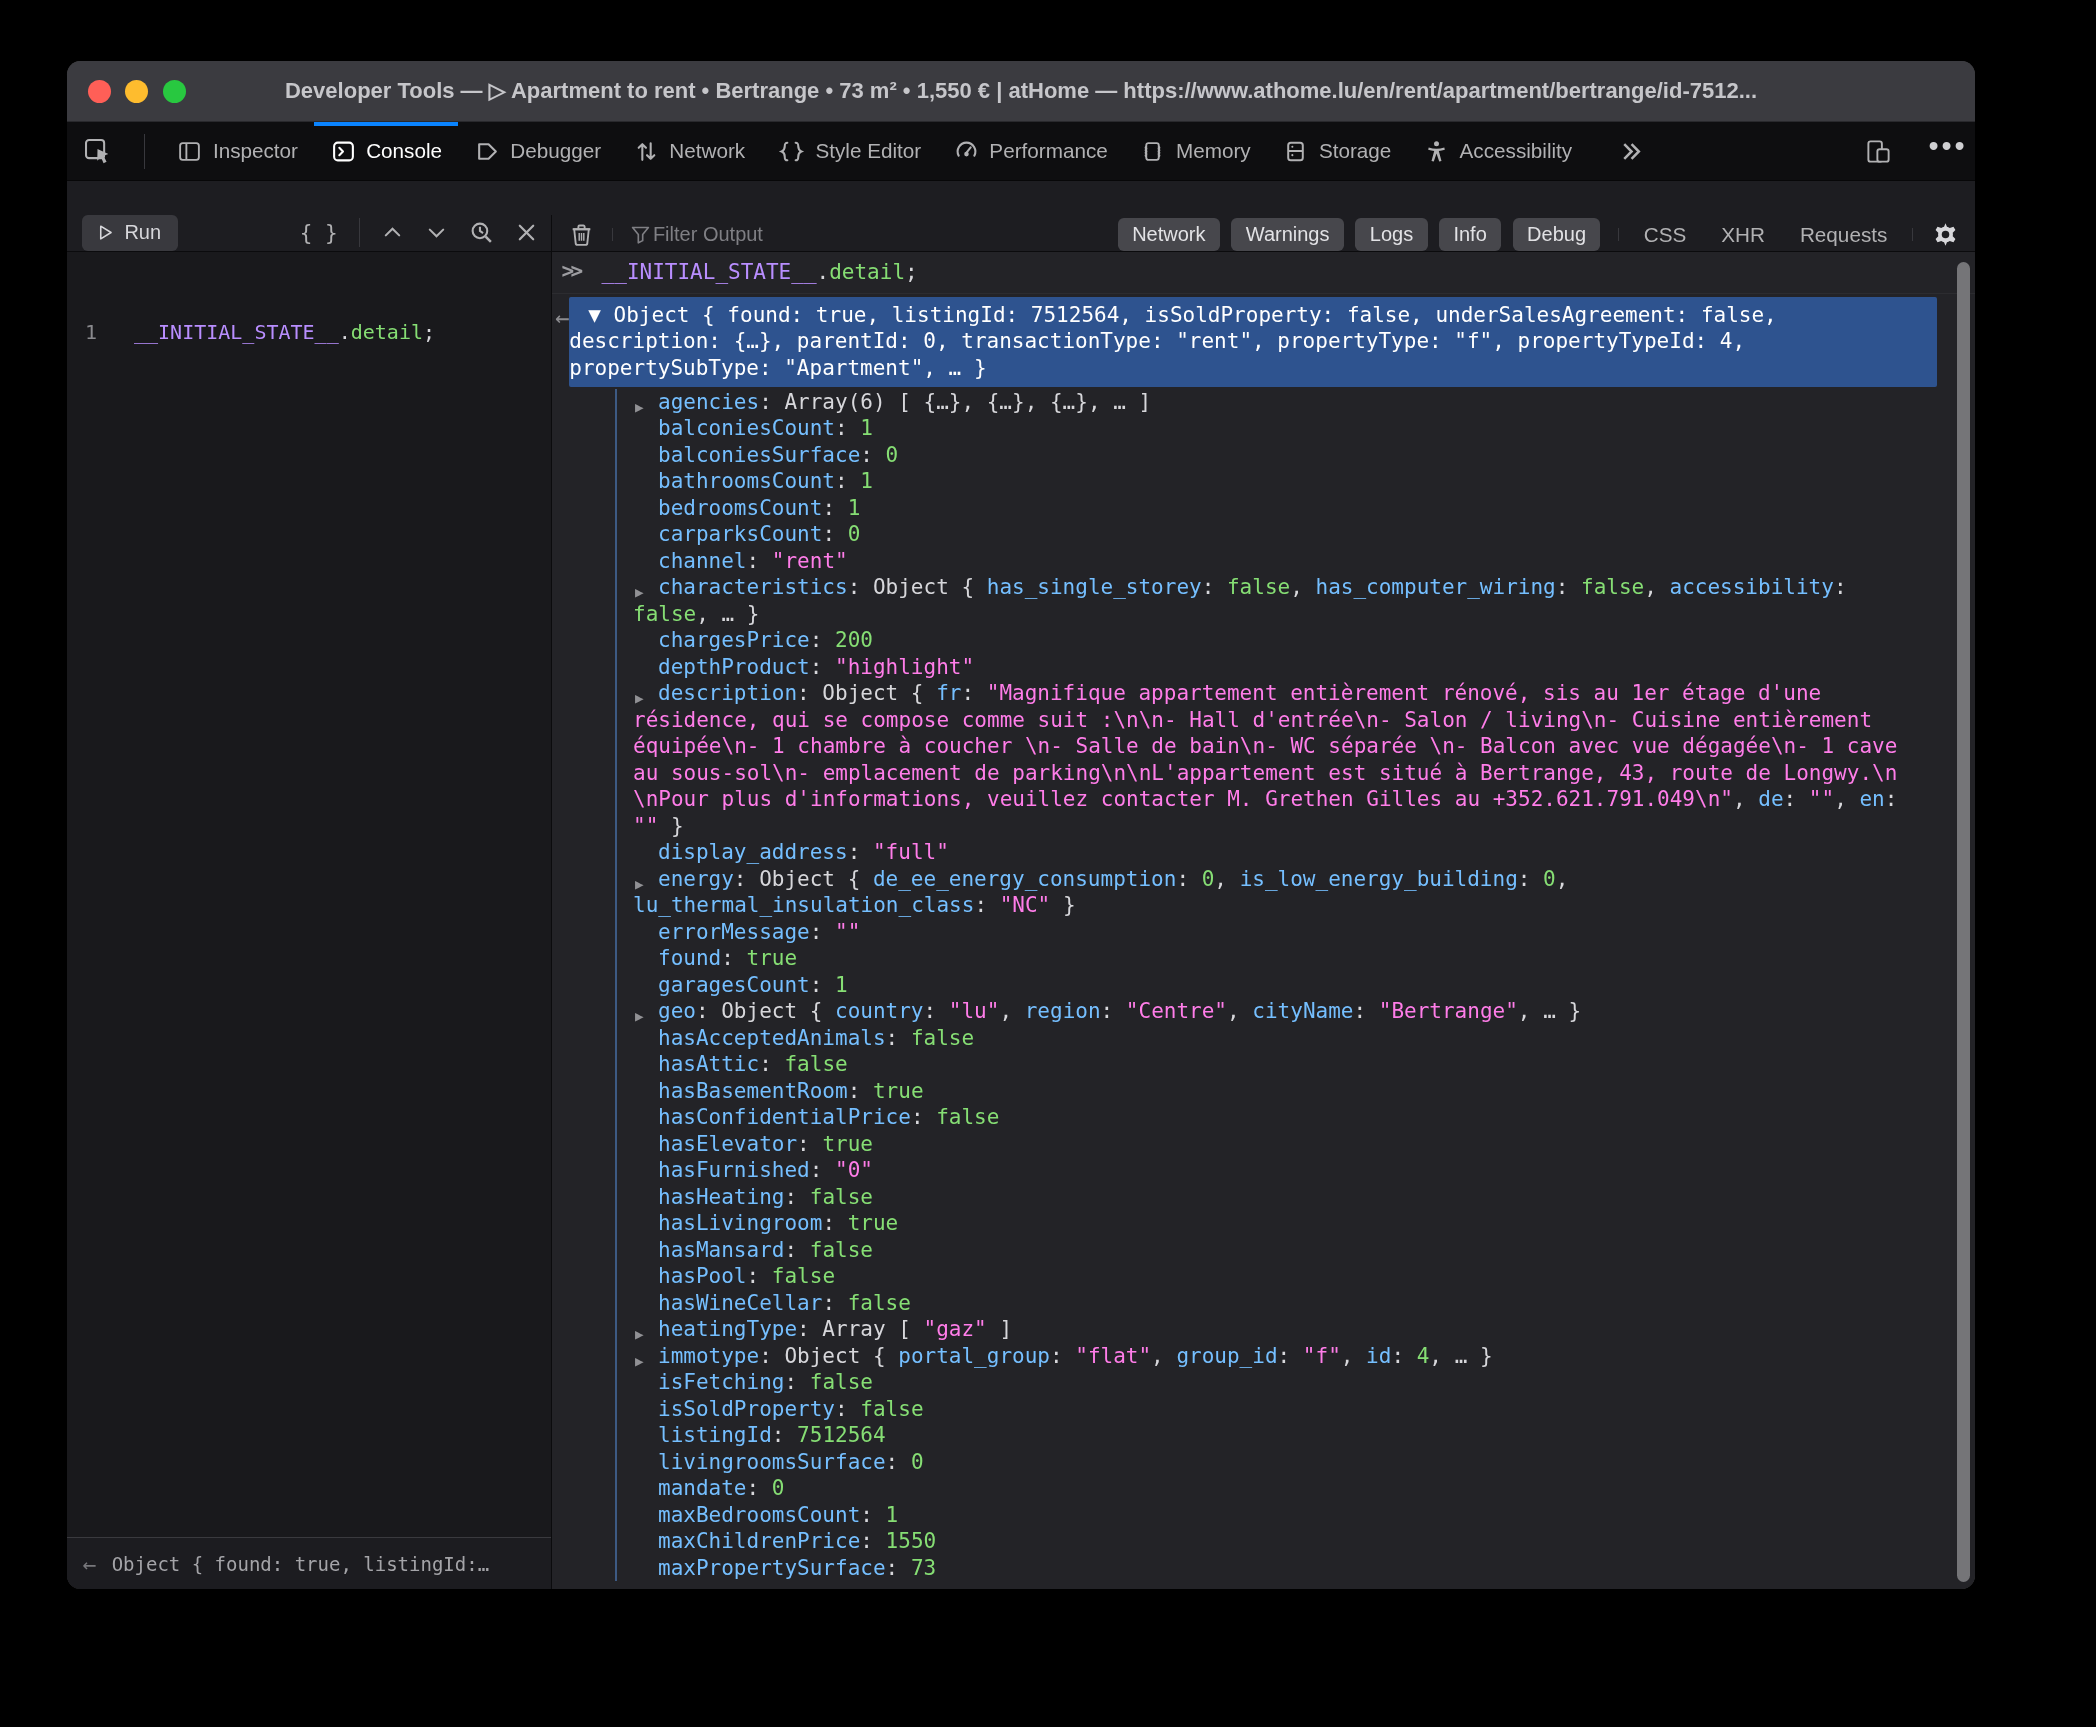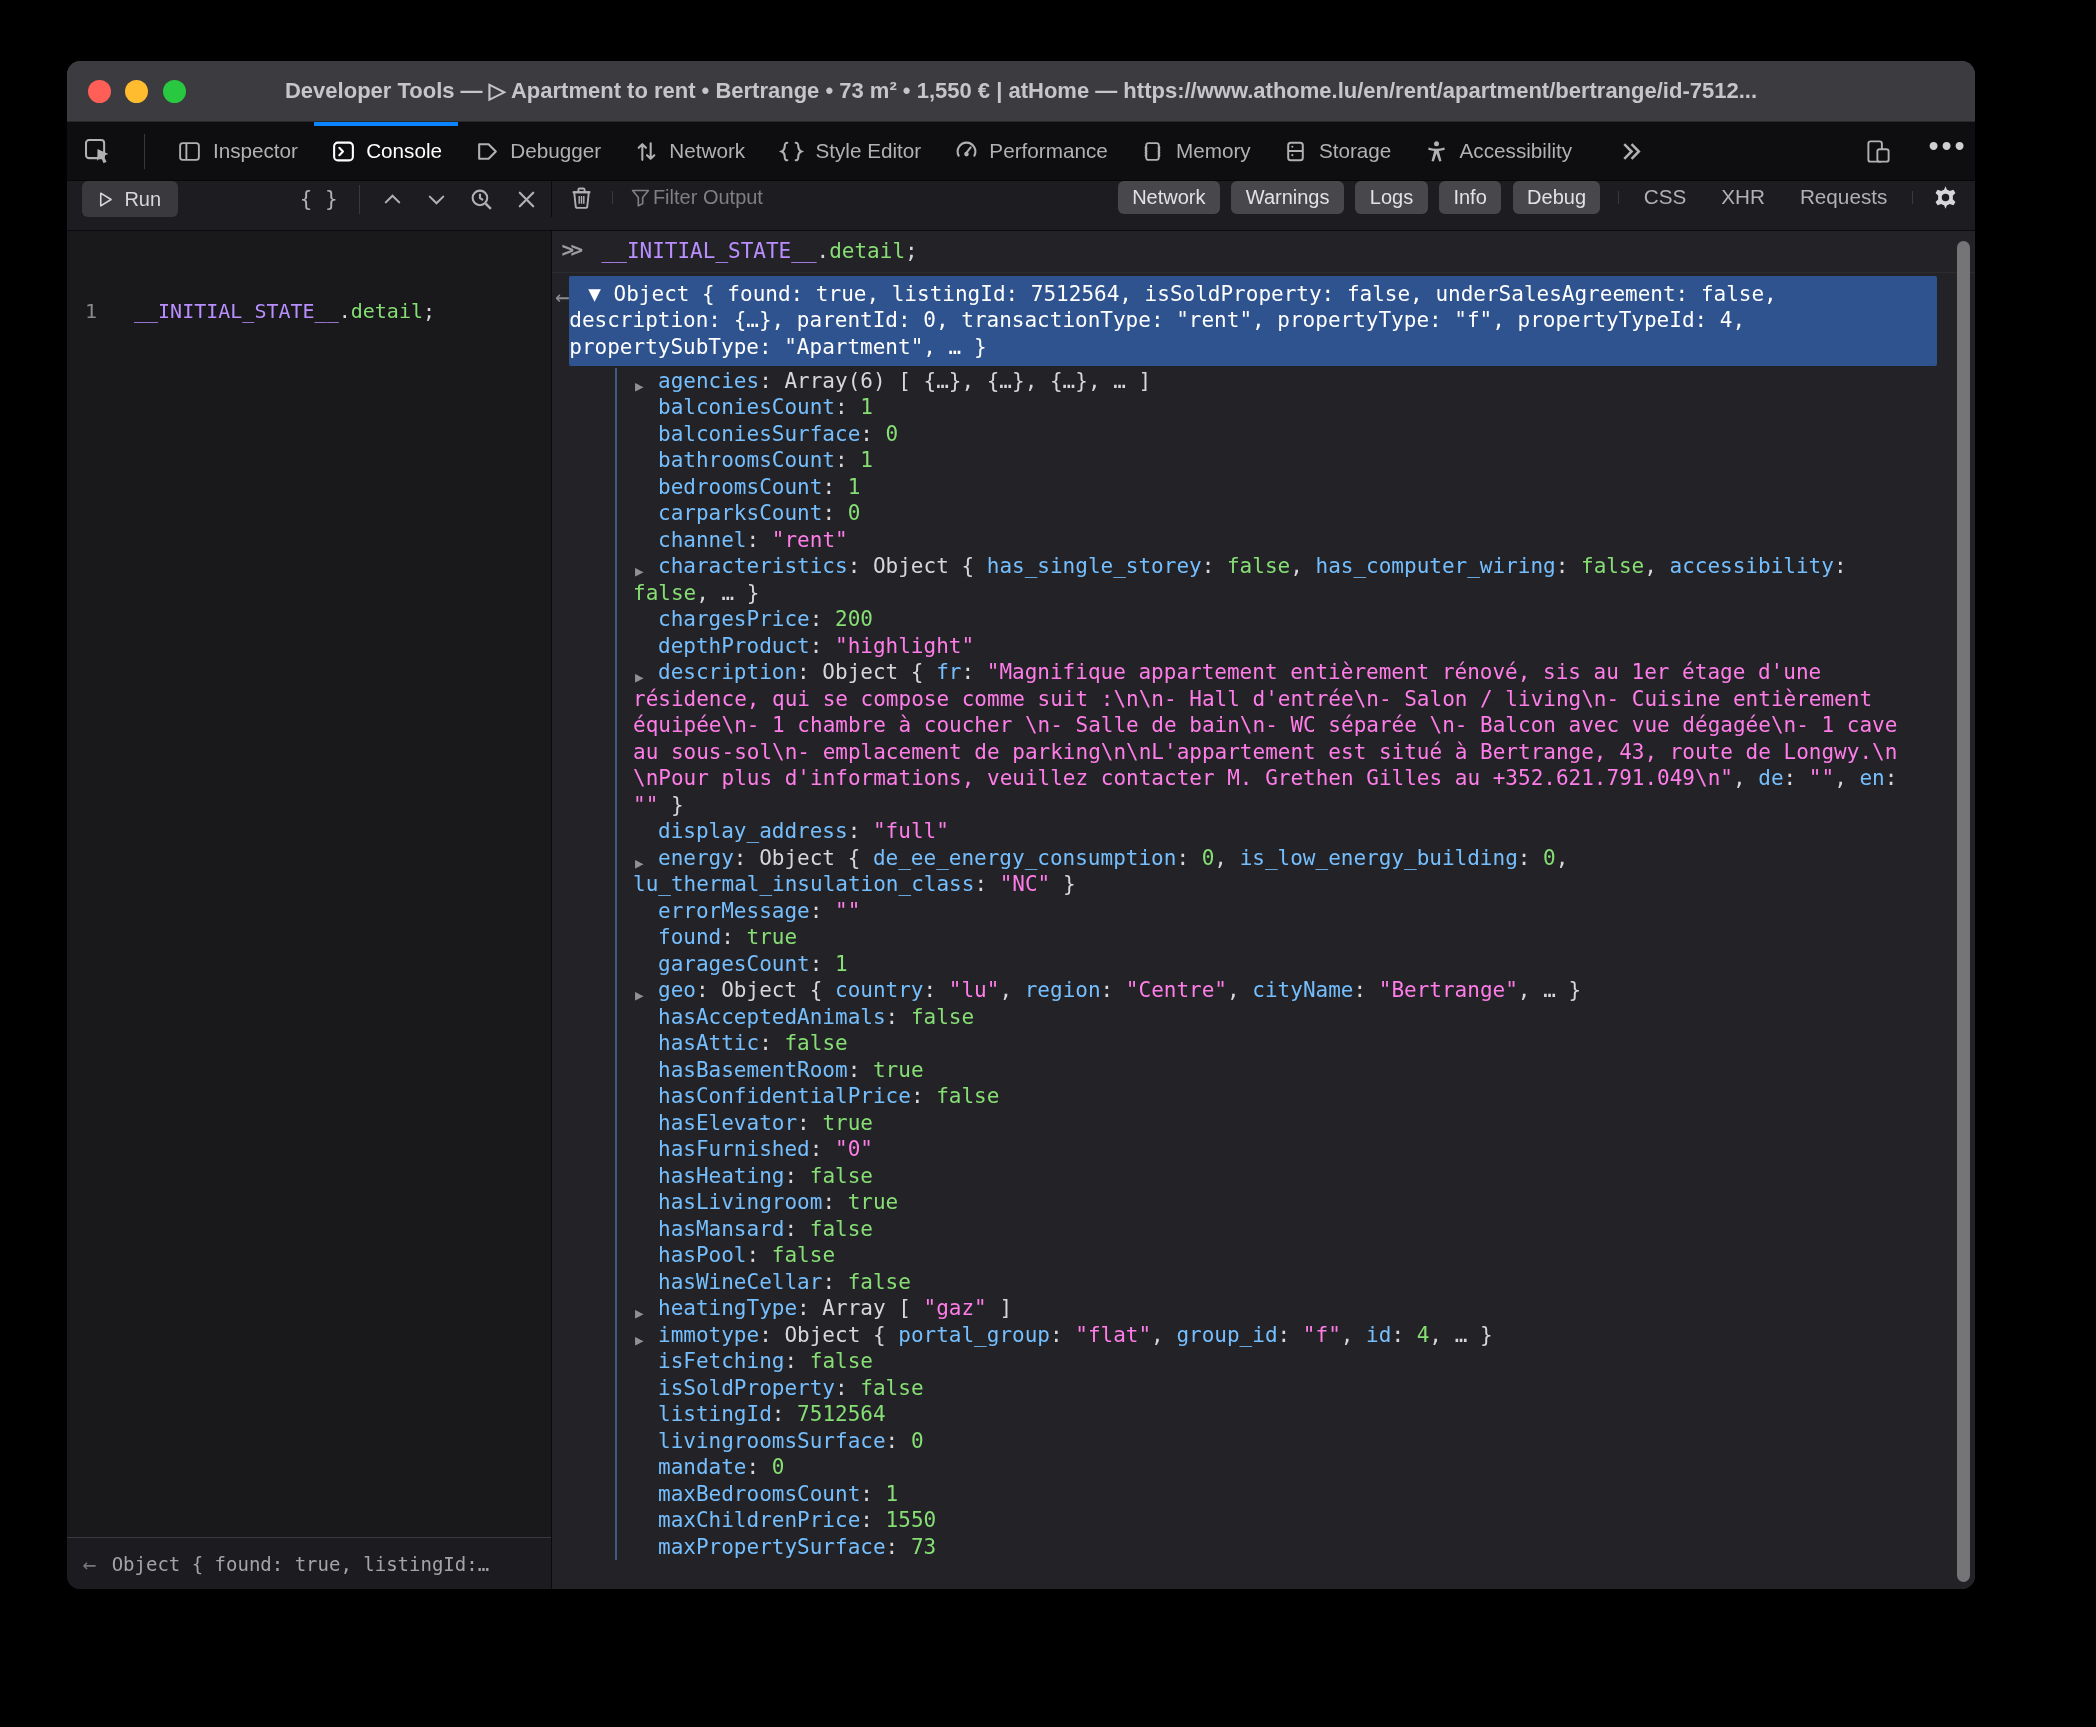--- a/index.html
+++ b/index.html
@@ -29,21 +29,21 @@
          color:#b1b1b3; font-size:20.7px; white-space:nowrap; cursor:default; }
   .tab svg { flex:0 0 auto; }
   .tab.active { color:#ffffff;align-items:center; }
   .tab.active::before { content:""; position:absolute; left:0; top:0; right:0; height:3.8px; background:#0a84ff; }
   .tab-overflow { display:flex; align-items:center; padding:0 13.4px; color:#b1b1b3; }
   .tabbar-spacer { flex:1; }
   .tb-iconbtn { display:flex; align-items:center; justify-content:center; width:54px; color:#b1b1b3; }
   .dots { font-size:29px; letter-spacing:2.9px; color:#cfcfd2; padding-bottom:9.6px; }
 
   
-  .toolbar { height:50px; background:#1d1d21; flex:0 0 auto; display:flex; align-items:flex-start;
+  .toolbar { height:71px; background:#1d1d21; flex:0 0 auto; display:flex; align-items:flex-end;
              border-bottom:1px solid #0b0b0d; }
   .toolbar-left { width:485px; flex:0 0 auto; border-right:1px solid #0b0b0d;
                   display:flex; align-items:center; padding:0 13.4px 0 15.4px; gap:19px; }
   .runbtn { display:flex; align-items:center; gap:9.6px; background:#39393e; border-radius:5.8px;
             padding:6.7px 17.3px 6.7px 13.4px; color:#d7d7db; font-size:20px; }
   .tbgroup { margin-left:auto; display:flex; align-items:center; gap:21px; }
   .icon { display:inline-flex; align-items:center; justify-content:center; color:#b1b1b3; }
   .braces { font-family:"DejaVu Sans Mono", monospace; font-size:21px; color:#b1b1b3; }
   .toolbar-right { flex:1; display:flex; align-items:center; padding:0 15.4px 0 17.3px; gap:17.3px; }
   .filterbox { display:flex; align-items:center; gap:2px; color:#7f7f84; font-size:20px; }

